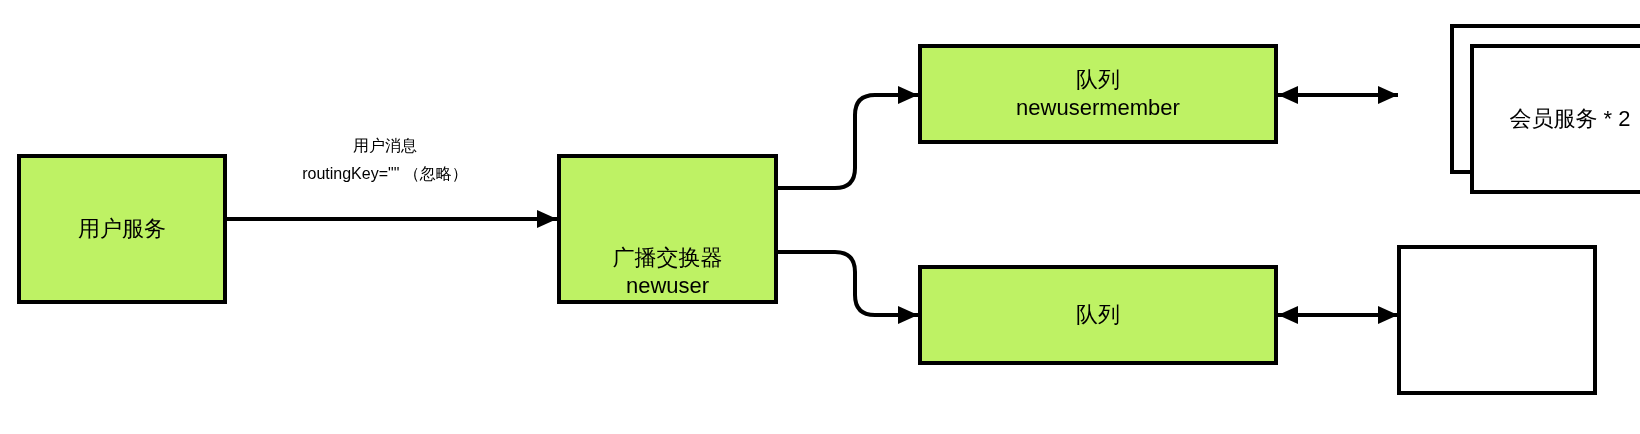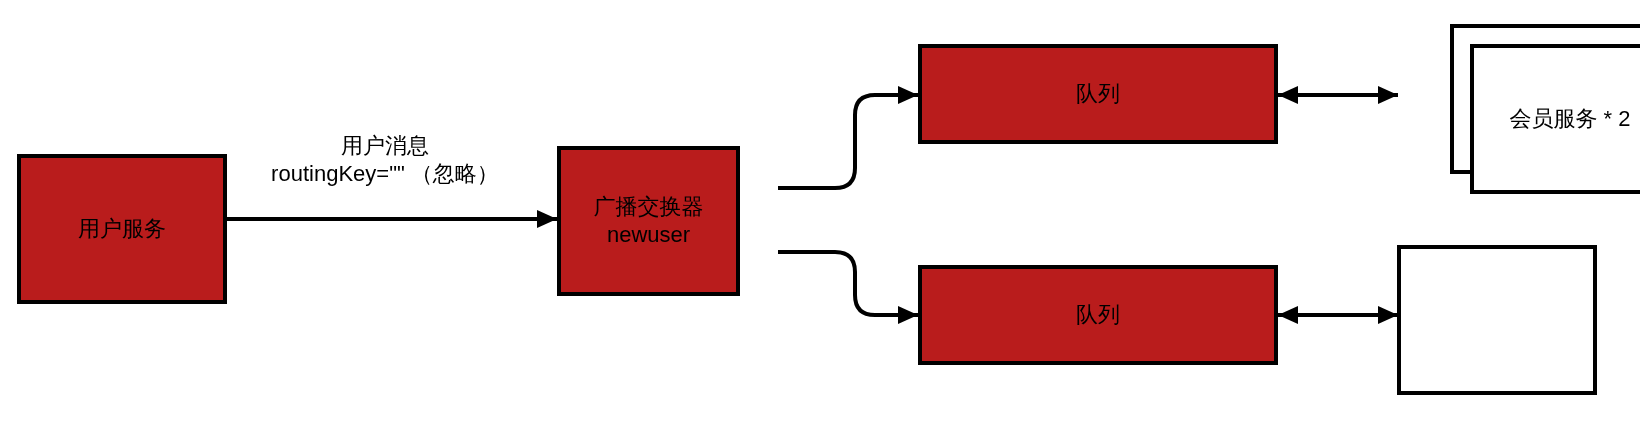--- a/index.html
+++ b/index.html
@@ -13,31 +13,31 @@
   }
   #connector-layer {
     position: absolute;
     left: 0; top: 0;
     width: 1640px; height: 434px;
   }
   .box {
     position: absolute;
     box-sizing: border-box;
     border: 4px solid #000000;
-    background: #b91c1c;
+    background: #bef264;
     display: flex;
     flex-direction: column;
     align-items: center;
     justify-content: center;
     text-align: center;
     font-size: 22px;
     line-height: 28px;
   }
   #node-user-service   { left: 17px;   top: 154px; width: 210px; height: 150px; }
-  #node-exchange       { left: 557px;  top: 146px; width: 183px; height: 150px; }
+  #node-exchange       { left: 557px;  top: 154px; width: 221px; height: 150px; justify-content: flex-end; }
   #node-queue-member   { left: 918px;  top: 44px;  width: 360px; height: 100px; }
   #node-queue-promotion{ left: 918px;  top: 265px; width: 360px; height: 100px; }
   .stack { position: absolute; width: 220px; height: 170px; }
   #stack-member    { left: 1450px; top: 24px;  }
   #stack-promotion { left: 1397px; top: 245px; }
   .stack .back-box {
     position: absolute;
     left: 0; top: 0;
     box-sizing: border-box;
     width: 200px; height: 150px;
@@ -55,21 +55,21 @@
     align-items: center;
     justify-content: center;
     text-align: center;
     font-size: 22px;
   }
   #publish-label {
     position: absolute;
     left: 235px; top: 132px;
     width: 300px;
     text-align: center;
-    font-size: 22px;
+    font-size: 16px;
     line-height: 28px;
     white-space: nowrap;
   }
 </style>
 </head>
 <body>
 
 <div id="canvas">
 
   <svg id="connector-layer" viewBox="0 0 1640 434" xmlns="http://www.w3.org/2000/svg">
@@ -99,20 +99,21 @@
     <div>routingKey="" （忽略）</div>
   </div>
 
   <div class="box" id="node-exchange">
     <div>广播交换器</div>
     <div>newuser</div>
   </div>
 
   <div class="box" id="node-queue-member">
     <div>队列</div>
+    <div>newusermember</div>
   </div>
 
   <div class="box" id="node-queue-promotion">
     <div>队列</div>
   </div>
 
   <div class="stack" id="stack-member">
     <div class="back-box"></div>
     <div class="front-box">
       <span>会员服务 * 2</span>

